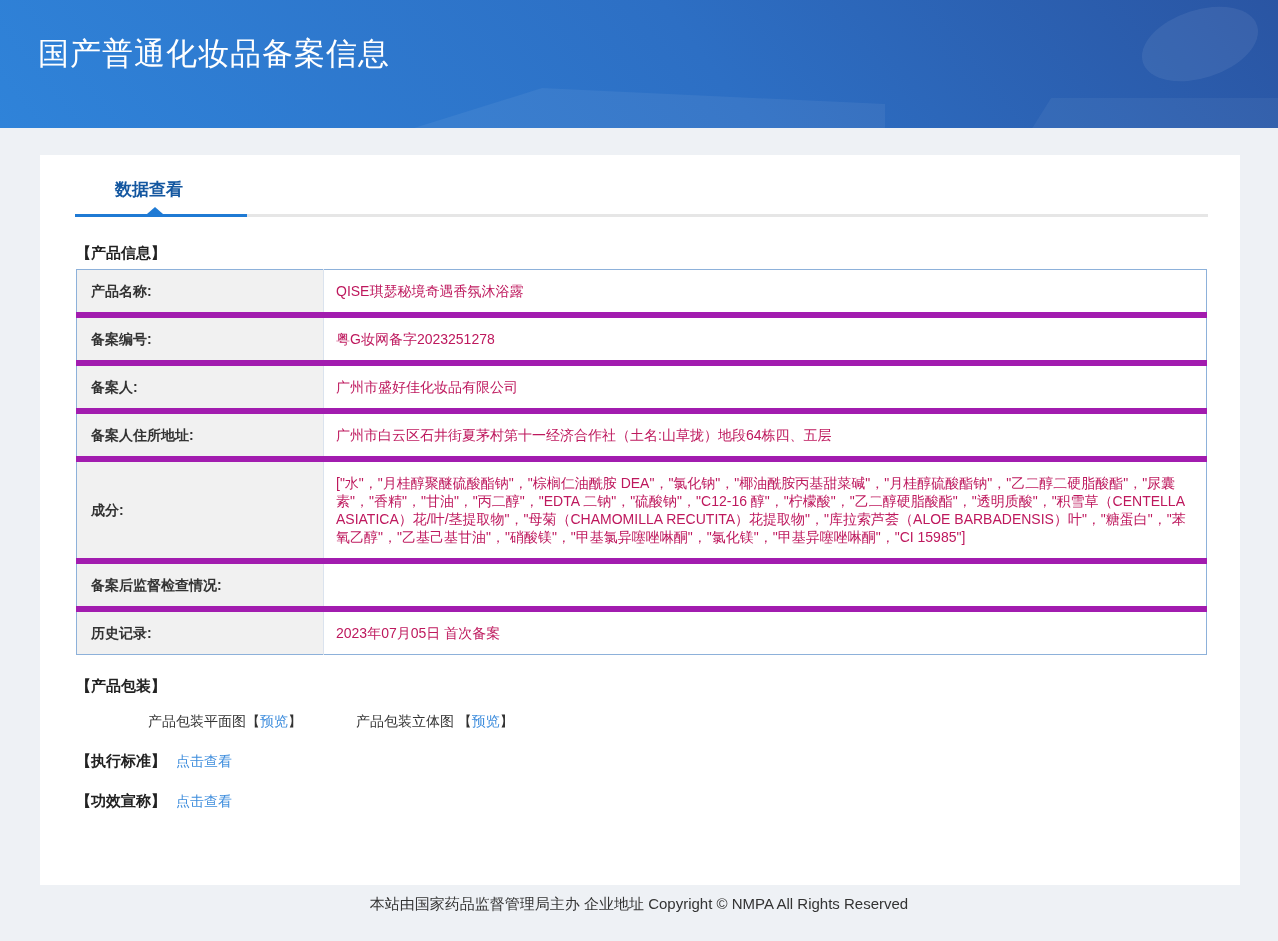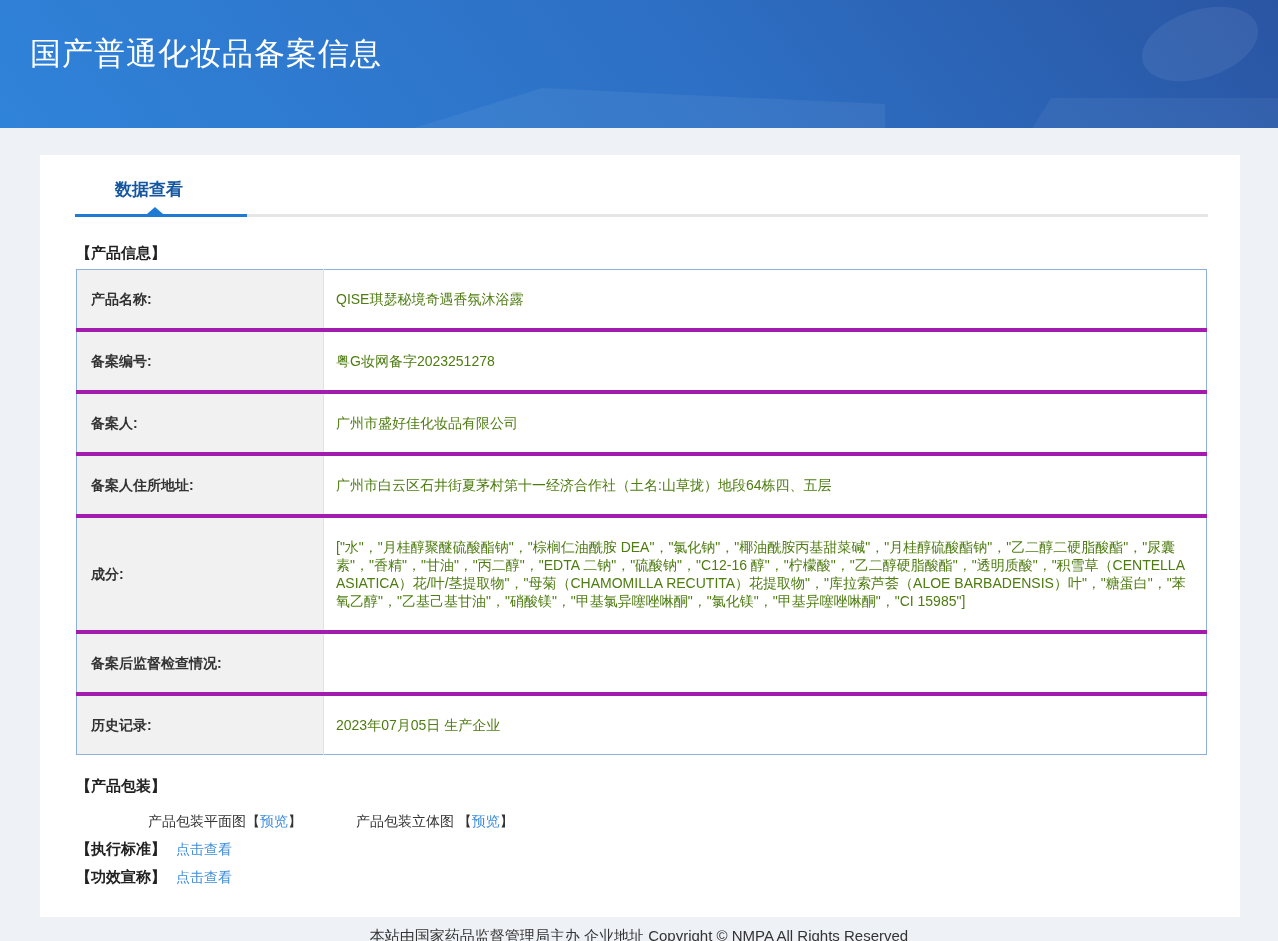--- a/index.html
+++ b/index.html
@@ -17,21 +17,21 @@
   
   .hero {
     height: 128px;
     background: linear-gradient(52deg, #2f83d9 0%, #2d6fc4 55%, #2a55a3 100%);
     position: relative;
     overflow: hidden;
   }
   .hero h1 {
     margin: 0;
     position: absolute;
-    left: 30px;
+    left: 38px;
     top: 33px;
     font-size: 31px;
     font-weight: 500;
     color: #ffffff;
     letter-spacing: 1px;
   }
   .decor-ellipse {
     position: absolute;
     right: 18px; top: 10px;
     width: 120px; height: 68px;
@@ -104,50 +104,50 @@
     border-collapse: collapse;
     table-layout: fixed;
     width: 1131px;
     margin: 6px 0 0 36px;
     border: 1px solid #8db1da;
   }
   .info-table col.c1 { width: 247px; }
   .info-table th, .info-table td {
     box-sizing: border-box;
     height: 40px;
-    padding: 20px 12px;
+    padding: 12px 12px;
     vertical-align: middle;
     font-size: 14px;
     line-height: 18px;
     text-align: left;
   }
   .info-table th {
     background: #f1f1f1;
     font-weight: bold;
     color: #333333;
     padding-left: 14px;
     border-right: 1px solid #dbe3ee;
   }
-  .info-table td { color: #4d7c0f; }
+  .info-table td { color: #be185d; }
   .info-table tr + tr th,
-  .info-table tr + tr td { border-top: 4px solid #a21caf; }
+  .info-table tr + tr td { border-top: 6px solid #a21caf; }
   
   .section-title.pkg { margin-top: 22px; }
   .pkg-row {
     margin: 17px 0 6px 108px;
     font-size: 14px;
     color: #333333;
   }
   .pkg-item.second { margin-left: 50px; }
   .link {
     color: #3e8ddd;
     text-decoration: none;
     cursor: pointer;
   }
-  .std-row { margin: 9px 0 0 36px; }
+  .std-row { margin: 21px 0 0 36px; }
   .std-row .row-title {
     font-size: 15px;
     font-weight: bold;
     color: #222222;
   }
   .std-row .link { font-size: 14px; margin-left: 10px; }
   
   .footer {
     height: 56px;
     box-sizing: border-box;
@@ -207,21 +207,21 @@
           <tr>
             <th>成分:</th>
             <td>["水"，"月桂醇聚醚硫酸酯钠"，"棕榈仁油酰胺 DEA"，"氯化钠"，"椰油酰胺丙基甜菜碱"，"月桂醇硫酸酯钠"，"乙二醇二硬脂酸酯"，"尿囊素"，"香精"，"甘油"，"丙二醇"，"EDTA 二钠"，"硫酸钠"，"C12-16 醇"，"柠檬酸"，"乙二醇硬脂酸酯"，"透明质酸"，"积雪草（CENTELLA ASIATICA）花/叶/茎提取物"，"母菊（CHAMOMILLA RECUTITA）花提取物"，"库拉索芦荟（ALOE BARBADENSIS）叶"，"糖蛋白"，"苯氧乙醇"，"乙基己基甘油"，"硝酸镁"，"甲基氯异噻唑啉酮"，"氯化镁"，"甲基异噻唑啉酮"，"CI 15985"]</td>
           </tr>
           <tr>
             <th>备案后监督检查情况:</th>
             <td></td>
           </tr>
           <tr>
             <th>历史记录:</th>
-            <td>2023年07月05日 生产企业</td>
+            <td>2023年07月05日 首次备案</td>
           </tr>
         </tbody>
     </table>
 
     <h2 class="section-title pkg">【产品包装】</h2>
 
     <div class="pkg-row">
       <span class="pkg-item"><span>产品包装平面图</span><span>【</span><a class="link">预览</a><span>】</span></span>
       <span class="pkg-item second"><span>产品包装立体图 </span> <span>【</span><a class="link">预览</a><span>】</span></span>
     </div>

